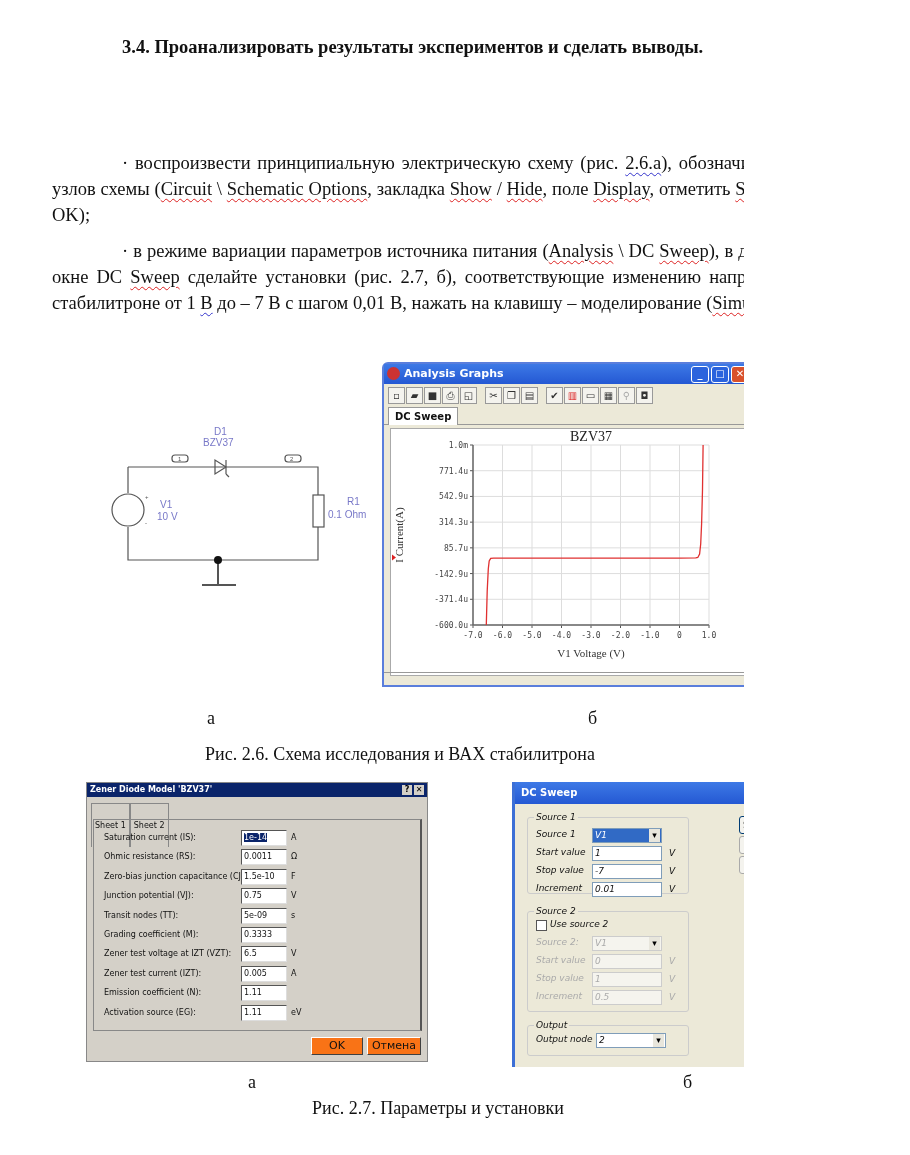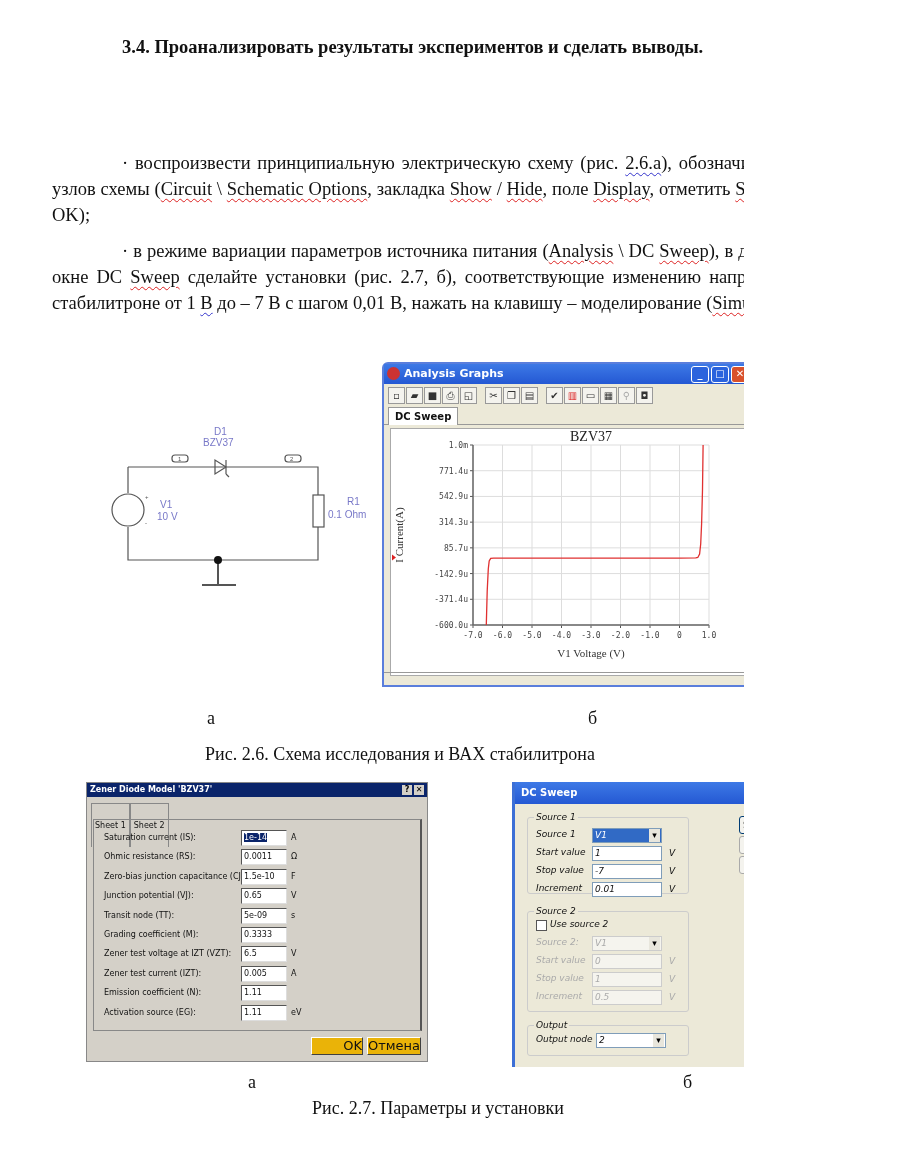--- a/index.html
+++ b/index.html
@@ -31,21 +31,21 @@
   #zdlg .ttl .b { position:absolute; top:2px; width:10px; height:10px; background:#d4d0c8; color:#000; font-size:8px; line-height:10px; text-align:center; }
   #zdlg .tabs { position:absolute; left:4px; top:20px; display:flex; }
   #zdlg .tabs span { border:1px solid #888; border-bottom:none; padding:17px 3px; background:#d4d0c8; }
   #zdlg .sheet { position:absolute; left:6px; top:36px; width:326px; height:210px; border:1px solid #888; border-right:2px solid #555; }
   .zrow { position:absolute; left:10px; height:16px; width:310px; }
   .zrow .lbl { position:absolute; left:0; top:3px; }
   .zrow .fld { position:absolute; left:137px; top:0; width:42px; height:14px; background:#fff; border:1px solid #555; border-right-color:#ddd; border-bottom-color:#ddd; line-height:14px; padding-left:2px; }
   .zrow .fld.sel { color:#fff; }
   .zrow .fld.sel span { background:#0a246a; }
   .zrow .unit { position:absolute; left:187px; top:3px; }
-  .wbtn { position:absolute; height:16px; background:#eab308; border:1px solid #fff; border-right-color:#404040; border-bottom-color:#404040; text-align:right; line-height:16px; font-size:13px; }
+  .wbtn { position:absolute; height:16px; background:#f97316; border:1px solid #fff; border-right-color:#404040; border-bottom-color:#404040; text-align:center; line-height:16px; font-size:11px; }
   #dcdlg { position:absolute; left:512px; top:782px; width:280px; height:285px; background:#ece9d8; border-left:3px solid #3c6fd6; font-family:"DejaVu Sans", sans-serif; font-size:9px; }
   #dcdlg .ttl { height:22px; background:linear-gradient(#3d79e6,#2458d3); color:#fff; font-weight:bold; font-size:10px; line-height:22px; padding-left:6px; position:relative; }
   #dcdlg .ttl .x { position:absolute; right:2px; top:3px; width:16px; height:15px; background:#d9512c; border:1px solid #fff; border-radius:3px; color:#fff; text-align:center; line-height:15px; font-size:10px; }
   fieldset.grp { position:absolute; left:12px; width:160px; border:1px solid #ccc; border-radius:3px; padding:0; margin:0;font-style:italic; }
   fieldset.grp legend { font-size:9px; padding:0 2px; margin-left:6px; }
   .drow { position:absolute; left:8px; height:15px; width:150px; }
   .drow .lbl { position:absolute; left:0; top:1px; }
   .drow .fld { position:absolute; left:56px; top:0; width:66px; height:13px; background:#fff; border:1px solid #7f9db9; line-height:13px; padding-left:2px; }
   .drow .unit { position:absolute; left:133px; top:2px; }
   .drow .fld.combo::after { content:"▾"; position:absolute; right:1px; top:0; width:11px; height:13px; background:#e8e6dc; text-align:center; font-size:9px; line-height:13px; color:#000; }
@@ -222,25 +222,25 @@
           <span class="fld"><span>0.0011</span></span>
           <span class="unit">Ω</span>
         </div>
         <div class="zrow" style="top: 48.8px;">
           <span class="lbl">Zero-bias junction capacitance (CJO):</span>
           <span class="fld"><span>1.5e-10</span></span>
           <span class="unit">F</span>
         </div>
         <div class="zrow" style="top: 68.2px;">
           <span class="lbl">Junction potential (VJ):</span>
-          <span class="fld"><span>0.65</span></span>
+          <span class="fld"><span>0.75</span></span>
           <span class="unit">V</span>
         </div>
         <div class="zrow" style="top: 87.6px;">
-          <span class="lbl">Transit node (TT):</span>
+          <span class="lbl">Transit nodes (TT):</span>
           <span class="fld"><span>5e-09</span></span>
           <span class="unit">s</span>
         </div>
         <div class="zrow" style="top: 107px;">
           <span class="lbl">Grading coefficient (M):</span>
           <span class="fld"><span>0.3333</span></span>
           <span class="unit"></span>
         </div>
         <div class="zrow" style="top: 126.4px;">
           <span class="lbl">Zener test voltage at IZT (VZT):</span>

